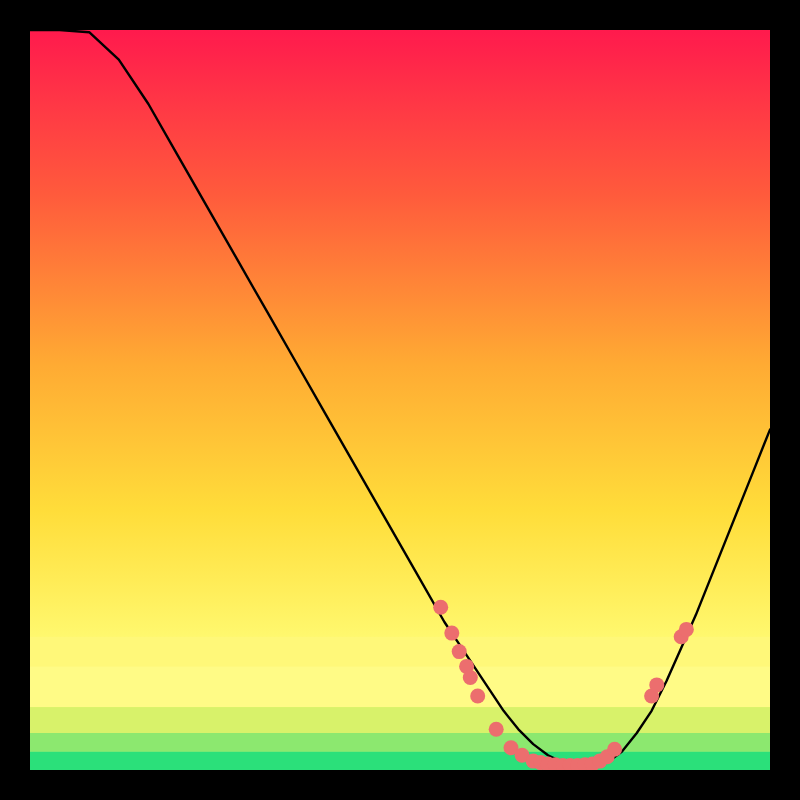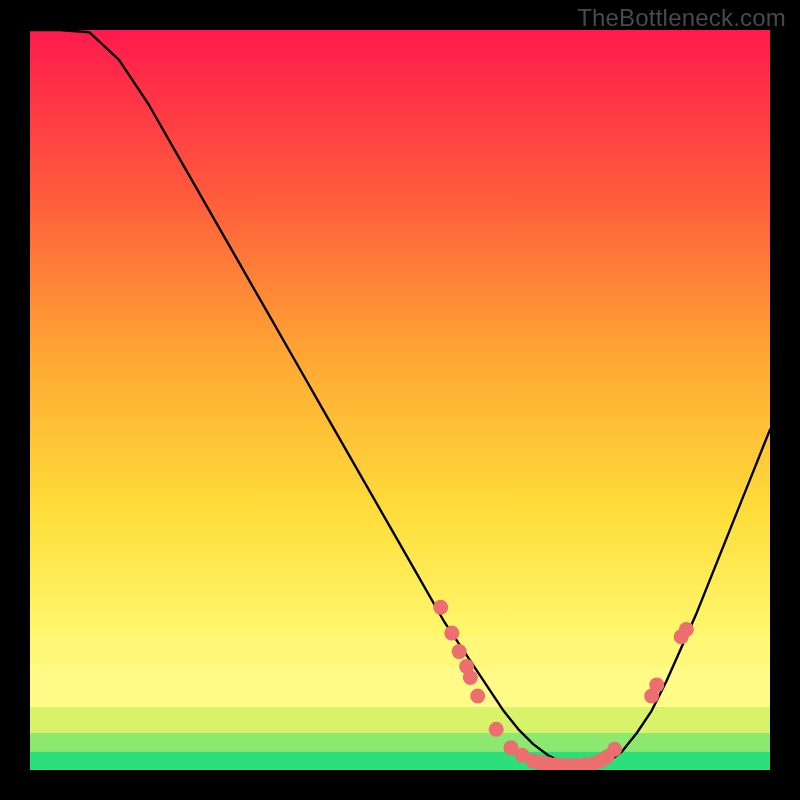--- a/index.html
+++ b/index.html
@@ -38,21 +38,20 @@
   .plot-area svg {
     display: block;
     width: 740px;
     height: 740px;
   }
 </style>
 </head>
 <body>
 
 <div class="stage">
-  <div class="watermark">TheBottleneck.com</div>
 
   <div class="plot-area">
     <svg id="chart-svg" viewBox="0 0 740 740" preserveAspectRatio="none">
       <defs>
         <linearGradient id="bg-grad" x1="0" y1="0" x2="0" y2="1">
             <stop offset="0%" stop-color="#ff1a4d"></stop>
             <stop offset="22%" stop-color="#ff5a3c"></stop>
             <stop offset="45%" stop-color="#ffaa33"></stop>
             <stop offset="65%" stop-color="#ffdd3a"></stop>
             <stop offset="82%" stop-color="#fff86e"></stop>

